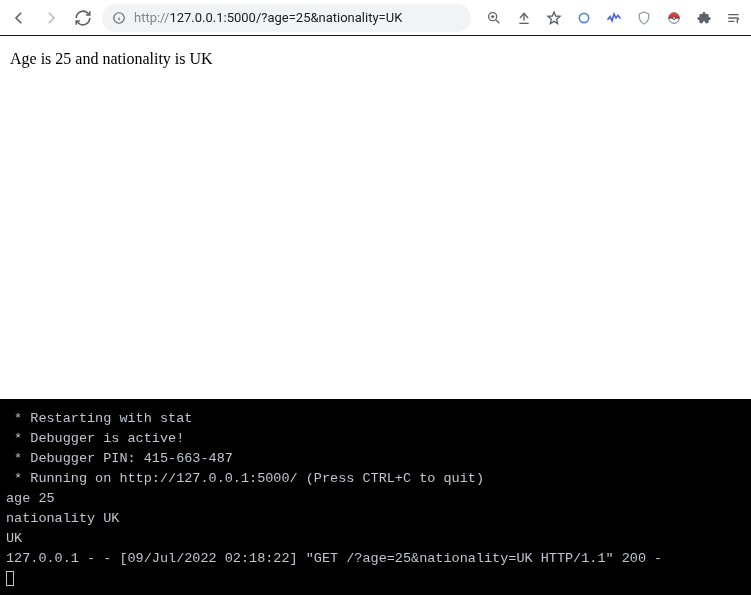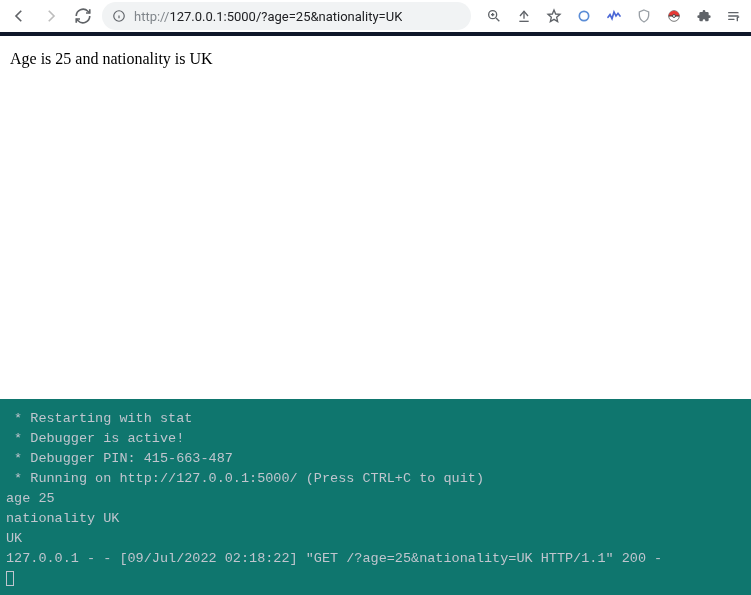--- a/index.html
+++ b/index.html
@@ -1,30 +1,30 @@
 <!DOCTYPE html>
 <html><head>
   <meta charset="utf-8">
   <style>
     * { margin: 0; padding: 0; box-sizing: border-box; }
     body { font-family: -apple-system, BlinkMacSystemFont, "Segoe UI", Roboto, Arial, sans-serif; background: #fff; width: 751px; height: 595px; overflow: hidden; display: flex; flex-direction: column; }
-    .toolbar { height: 36px; display: flex; align-items: center; padding: 0 6px; gap: 6px; border-bottom: 4px solid #0f172a; flex-shrink: 0; }
+    .toolbar { height: 36px; display: flex; align-items: center; padding: 0 6px; gap: 6px; border-bottom: 1px solid #0f172a; flex-shrink: 0; }
     .nav-btn { width: 26px; height: 26px; display: flex; align-items: center; justify-content: center; border-radius: 50%; cursor: pointer; color: #606367; }
     .nav-btn.disabled { color: #bdbdbd; cursor: default; }
     .nav-btn svg { width: 18px; height: 18px; }
     .addr-bar { flex: 1; height: 28px; background: #f1f3f4; border-radius: 14px; display: flex; align-items: center; padding: 0 10px; gap: 8px; color: #5f6368; font-size: 13px; }
     .addr-bar .info-icon svg { width: 14px; height: 14px; display: block; }
     .url-text { color: #202124; font-size: 13px; white-space: nowrap; overflow: hidden; }
     .url-text .proto { color: #80868b; }
     .right-icons { display: flex; align-items: center; gap: 8px; margin-left: 6px; }
     .tool-icon { width: 22px; height: 22px; display: flex; align-items: center; justify-content: center; cursor: pointer; color: #5f6368; }
     .tool-icon svg { width: 16px; height: 16px; display: block; }
     .content { flex: 1; padding: 14px 10px; overflow: hidden; }
     .page-heading { font-family: "Times New Roman", Times, serif; font-size: 16px; font-weight: 400; color: #000; }
-    .terminal { background: #0f766e; color: #c0c5ce; font-family: "Consolas", "Menlo", "Courier New", monospace; font-size: 13.5px; line-height: 1.48; padding: 10px 6px 6px 6px; white-space: pre; flex-shrink: 0; }
+    .terminal { background: #000000; color: #c0c5ce; font-family: "Consolas", "Menlo", "Courier New", monospace; font-size: 13.5px; line-height: 1.48; padding: 10px 6px 6px 6px; white-space: pre; flex-shrink: 0; }
     .terminal .cursor-block { display: inline-block; width: 8px; height: 15px; border: 1px solid #c0c5ce; vertical-align: text-bottom; }
   </style>
 </head>
 <body>
 
 <div class="toolbar">
   <div class="nav-btn">
     <svg viewBox="0 0 24 24" fill="none" stroke="currentColor" stroke-width="2.2">
         <path d="M15 5l-7 7 7 7"></path>
       </svg>

